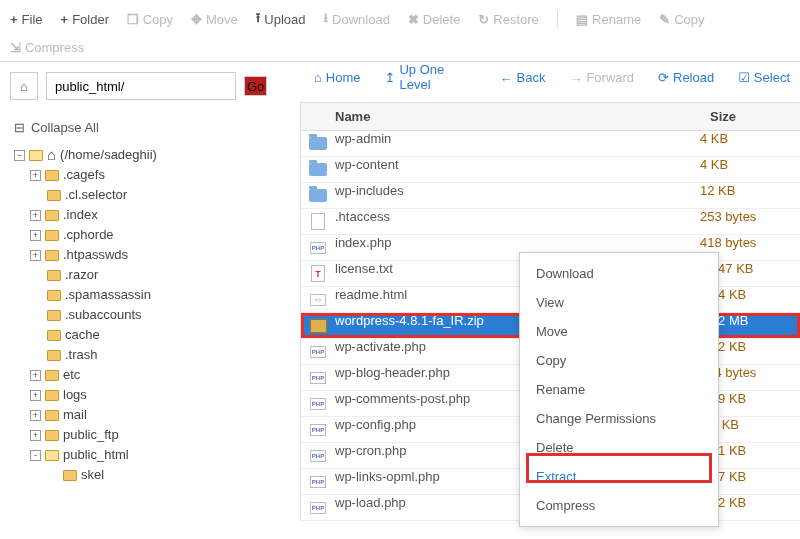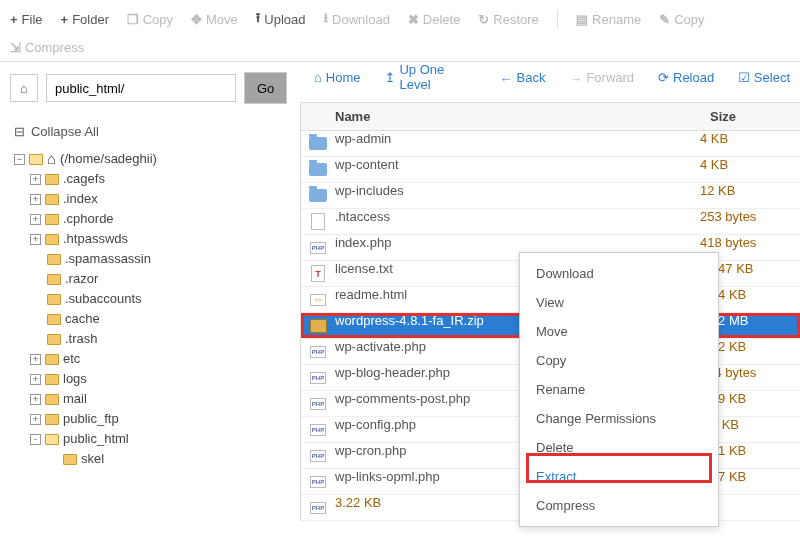--- a/index.html
+++ b/index.html
@@ -6,21 +6,21 @@
   body { background: #fff; color: #555; width: 800px; height: 539px; overflow: hidden; }
   .toolbar { padding: 8px 10px 6px; border-bottom: 1px solid #ddd; }
   .toolbar .row { display: flex; flex-wrap: wrap; gap: 18px; align-items: center; }
   .tool-item { display: inline-flex; align-items: center; gap: 4px; color: #555; cursor: pointer; }
   .tool-item.disabled { color: #bbb; cursor: default; }
   .tool-item .glyph { font-weight: bold; font-size: 13px; }
   .row2 { margin-top: 10px; }
   .midbar { display: flex; align-items: center; padding: 10px; gap: 8px; }
   .home-icon-box { width: 28px; height: 28px; border: 1px solid #ccc; display:flex; align-items:center; justify-content:center; color:#555; }
   .path-input { flex: 0 0 190px; height: 28px; border: 1px solid #ccc; padding: 0 8px; background:#fff; }
-  .go-btn { height: 32px; border: 1px solid #ccc; background:#a3a3a3; padding:0 12px; cursor:pointer; }
+  .go-btn { height: 20px; border: 1px solid #ccc; background:#b91c1c; padding:0 2px; cursor:pointer; }
   .midlinks { display:flex; align-items:center; gap: 24px; padding: 0 10px 10px 14px; }
   .midlink { color: #2b7cd3; display:inline-flex; align-items:center; gap:4px; cursor:pointer; }
   .midlink.disabled { color:#bbb; cursor:default; }
   .sidebar { width: 300px; border-right: 0; padding: 6px 10px 0 14px; overflow:hidden; }
   .collapse-all { color:#555; padding:4px 0 10px; display:flex; align-items:center; gap:6px; }
   .tree { font-size:13px; color:#444; line-height: 20px; }
   .tree ul { list-style:none; padding-left: 16px; }
   .tree li { white-space: nowrap; display:flex; align-items:center; gap:4px; }
   .toggler { width:11px; height:11px; border:1px solid #999; font-size:9px; line-height:9px; text-align:center; display:inline-flex; align-items:center; justify-content:center; color:#555; background:#fff; }
   .folder-ic { width:14px; height:11px; background:#f5c96b; border:1px solid #c99a2e; border-radius:1px; display:inline-block; }
@@ -130,43 +130,48 @@
             <span>(/home/sadeghii)</span>
           </li>
         </ul>
         <ul id="tree-list">
             <li>
               <span class="toggler">+</span>
               <span class="folder-ic"></span>
               <span>.cagefs</span>
             </li>
             <li>
+              <span style="width: 13px; display: inline-block;"></span>
+              <span class="folder-ic"></span>
+              <span>.cl.selector</span>
+            </li>
+            <li>
               <span class="toggler">+</span>
               <span class="folder-ic"></span>
               <span>.index</span>
             </li>
             <li>
               <span class="toggler">+</span>
               <span class="folder-ic"></span>
               <span>.cphorde</span>
             </li>
             <li>
               <span class="toggler">+</span>
               <span class="folder-ic"></span>
               <span>.htpasswds</span>
             </li>
             <li>
               <span style="width: 13px; display: inline-block;"></span>
               <span class="folder-ic"></span>
+              <span>.razor</span>
+            </li>
+            <li>
+              <span style="width: 13px; display: inline-block;"></span>
+              <span class="folder-ic"></span>
               <span>.spamassassin</span>
-            </li>
-            <li>
-              <span style="width: 13px; display: inline-block;"></span>
-              <span class="folder-ic"></span>
-              <span>.razor</span>
             </li>
             <li>
               <span style="width: 13px; display: inline-block;"></span>
               <span class="folder-ic"></span>
               <span>.subaccounts</span>
             </li>
             <li>
               <span style="width: 13px; display: inline-block;"></span>
               <span class="folder-ic"></span>
               <span>cache</span>
@@ -341,20 +346,21 @@
             <div class="icon-cell">
               <div class="file-php">PHP</div>
             </div>
             <div class="name-cell">wp-links-opml.php</div>
             <div class="size-cell">2.37 KB</div>
           </div>
           <div class="file-row">
             <div class="icon-cell">
               <div class="file-php">PHP</div>
             </div>
+            <div class="name-cell">wp-load.php</div>
             <div class="size-cell">3.22 KB</div>
           </div>
         </div>
 
       <div class="context-menu" id="ctx" style="top:150px; left:218px;">
           <div class="mi">Download</div>
           <div class="mi">View</div>
           <div class="mi">Move</div>
           <div class="mi">Copy</div>
           <div class="mi">Rename</div>

